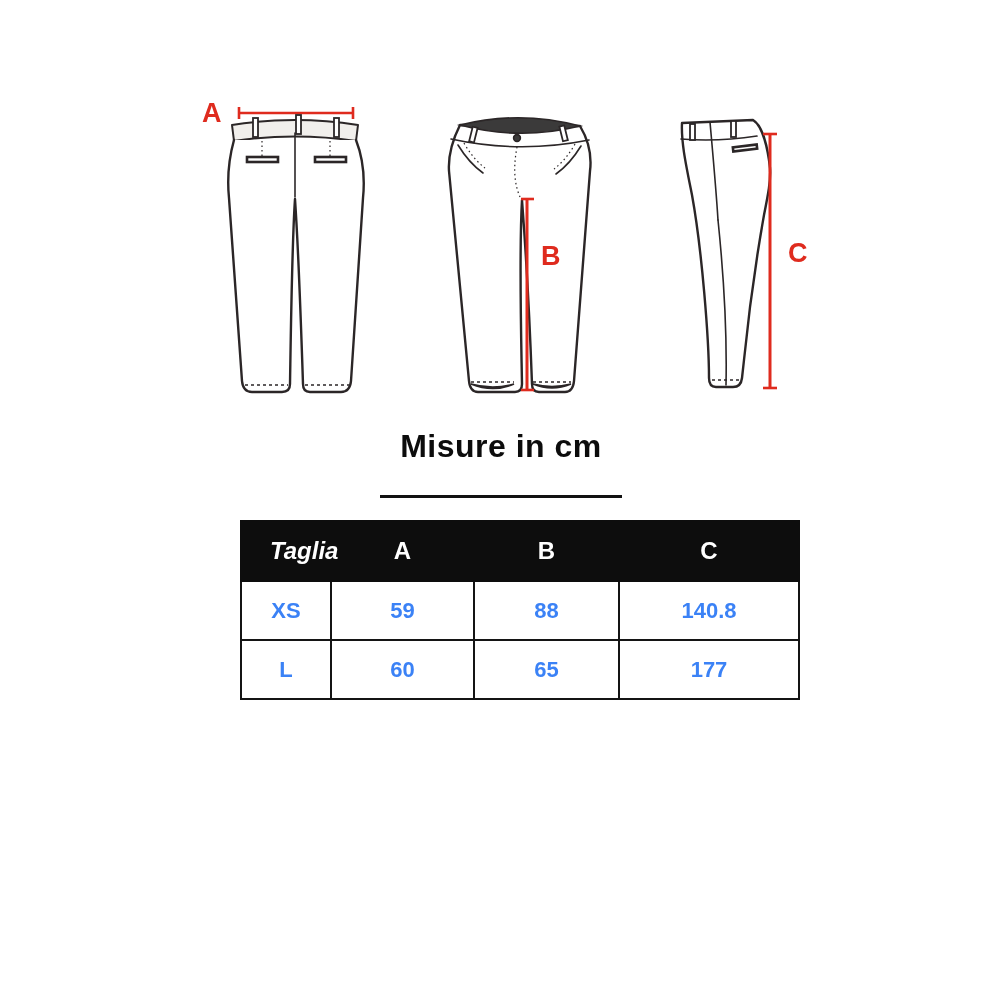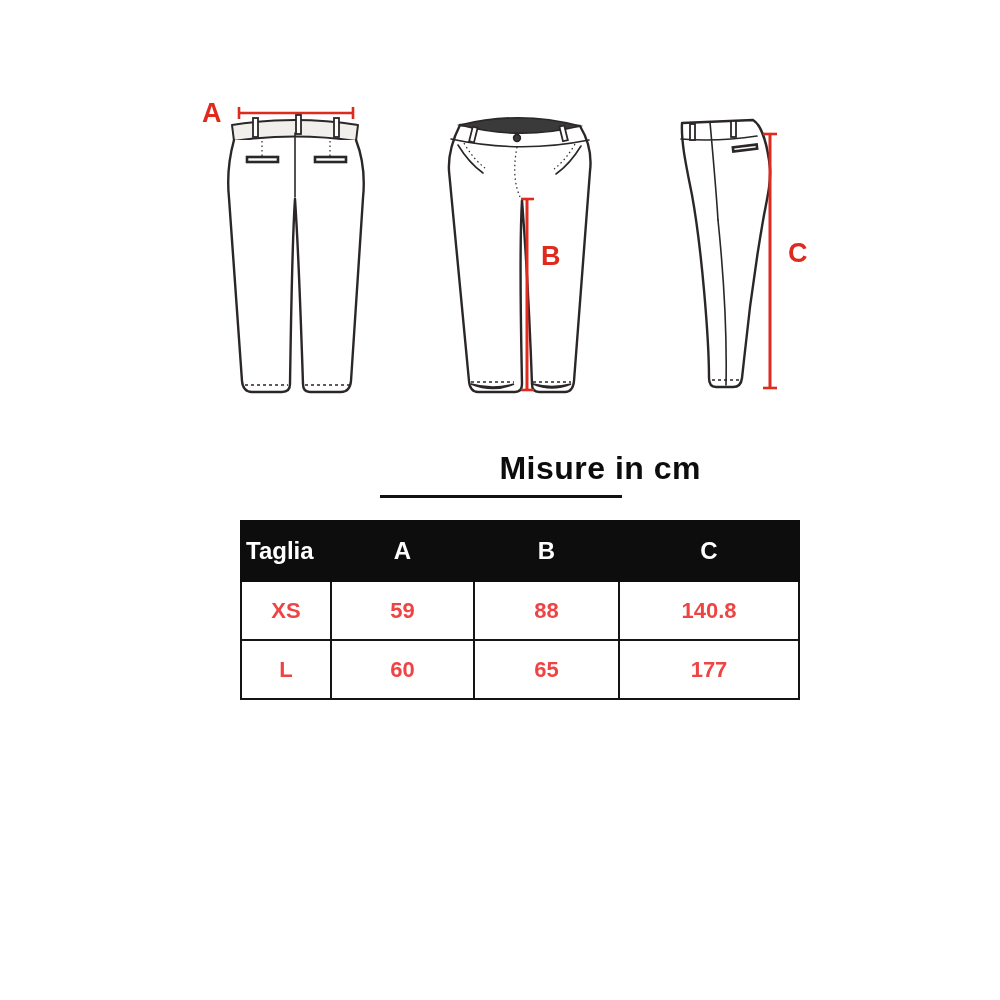--- a/index.html
+++ b/index.html
@@ -33,32 +33,32 @@
   svg .dots{fill:none;stroke:var(--ink);stroke-width:1.2;stroke-dasharray:1.5 3;}
   svg .red{stroke:var(--accent);fill:none;}
 
   .dim-letter{position:absolute;color:var(--accent);font-weight:800;font-size:27px;
     line-height:1;letter-spacing:0;}
   .dim-a{left:202px;top:100px;}
   .dim-b{left:541px;top:243px;}
   .dim-c{left:788px;top:240px;}
 
   
-  .title-wrap{position:absolute;left:301px;top:450px;width:400px;text-align:right;}
+  .title-wrap{position:absolute;left:301px;top:428px;width:400px;text-align:center;}
   .title{font-size:32px;font-weight:800;color:#0c0c0c;letter-spacing:0.5px;}
   .title-rule{position:absolute;left:380px;top:495px;width:242px;height:3px;background:#121212;}
 
   
   .size-table{position:absolute;left:240px;top:520px;width:558px;
     border-collapse:collapse;table-layout:fixed;}
   .size-table th,.size-table td{border:2px solid var(--border);text-align:center;
-    font-weight:800;color:#ef4444;}
+    font-weight:800;color:#3b82f6;}
   .size-table thead th{background:var(--header-bg);color:var(--header-text);
     border-color:var(--header-bg);font-size:24px;height:60px;}
-  .size-table thead th.col-size{text-align:left;padding-left:4px;}
+  .size-table thead th.col-size{text-align:left;padding-left:28px;font-style:italic;}
   .size-table td{font-size:22px;height:59px;background:#ffffff;}
   .col-size{width:90px;}
   .col-a{width:143px;}
   .col-b{width:145px;}
   .col-c{width:180px;}
 </style>
 </head>
 <body>
 
 <div class="canvas">

